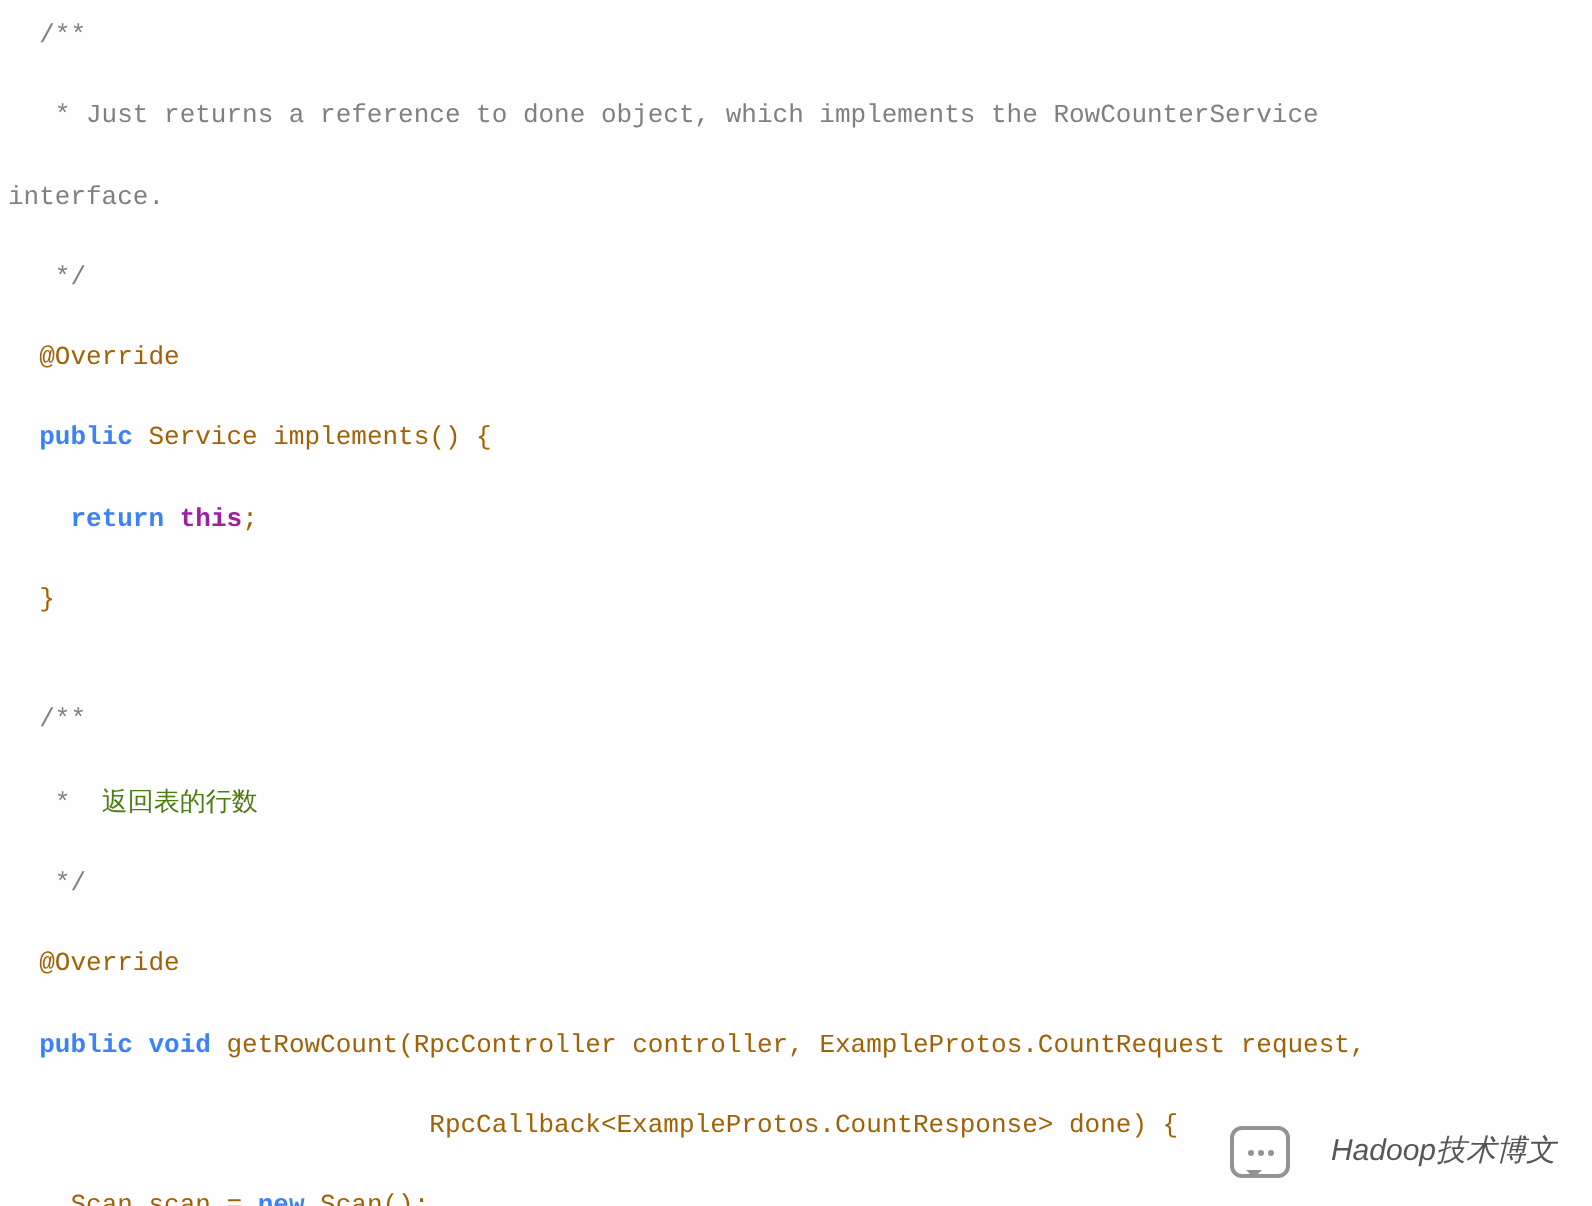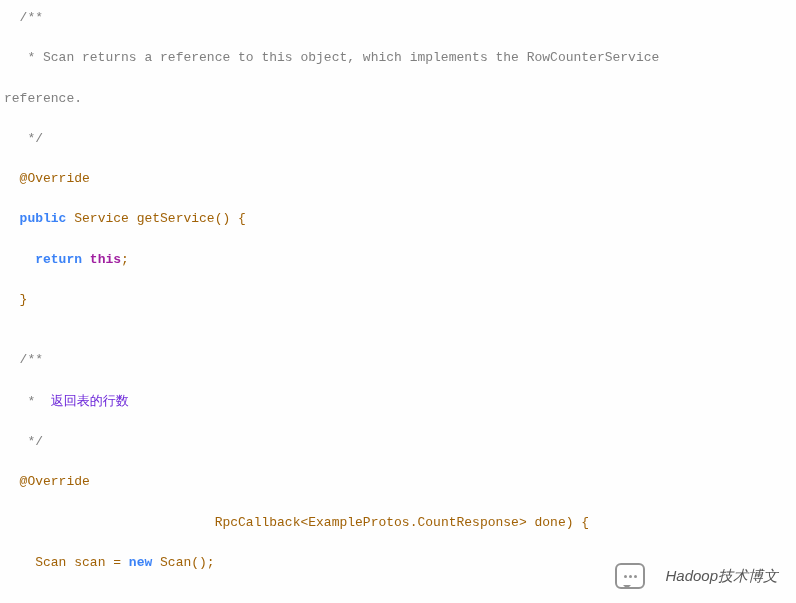--- a/index.html
+++ b/index.html
@@ -14,21 +14,21 @@
   .code-area {
     padding: 8px 4px 8px 4px;
     white-space: pre;
     position: relative;
   }
   .line { display: block; white-space: pre; }
   .kw   { color: #3b82f6; font-weight: bold; }   
   .lit  { color: #a020a0; font-weight: bold; text-align: center; }   
   .txt  { color: #a16207; }                      
   .cmt  { color: #808080; }                      
-  .cjk  { color: #6d28d9; font-family: "PingFang SC","Microsoft YaHei",sans-serif; font-size: 13px; }
+  .cjk  { color: #4d7c0f; font-family: "PingFang SC","Microsoft YaHei",sans-serif; font-size: 13px; }
   .watermark {
     position: absolute;
     right: 18px;
     bottom: 14px;
     display: flex;
     align-items: center;
     gap: 20px;
     opacity: 0.9;
     pointer-events: none;
     margin-top: 16px;
@@ -60,32 +60,33 @@
     font-family: "PingFang SC","Microsoft YaHei",sans-serif;
     font-size: 15px;
     font-style: italic;
     text-shadow: 0 0 2px #fff;
   }
 </style>
 </head>
 <body>
 
 <div class="code-area" id="code-block"><span class="line"><span class="txt">  </span><span class="cmt">/**</span></span>
-<span class="line"><span class="txt">   </span><span class="cmt">* Scan returns a reference to this object, which implements the RowCounterService</span></span>
-<span class="line"><span class="txt"></span><span class="cmt">reference.</span></span>
+<span class="line"><span class="txt">   </span><span class="cmt">* Just returns a reference to done object, which implements the RowCounterService</span></span>
+<span class="line"><span class="txt"></span><span class="cmt">interface.</span></span>
 <span class="line"><span class="txt">   </span><span class="cmt">*/</span></span>
 <span class="line"><span class="txt">  </span><span class="txt">@Override</span></span>
-<span class="line"><span class="txt">  </span><span class="kw">public</span><span class="txt"> Service getService() {</span></span>
+<span class="line"><span class="txt">  </span><span class="kw">public</span><span class="txt"> Service implements() {</span></span>
 <span class="line"><span class="txt">    </span><span class="kw">return</span><span class="txt"> </span><span class="lit">this</span><span class="txt">;</span></span>
 <span class="line"><span class="txt">  </span><span class="txt">}</span></span>
 <span class="line"><span class="txt"></span><span class="txt"></span></span>
 <span class="line"><span class="txt">  </span><span class="cmt">/**</span></span>
 <span class="line"><span class="txt">   </span><span class="cmt">*  </span><span class="cjk">返回表的行数</span></span>
 <span class="line"><span class="txt">   </span><span class="cmt">*/</span></span>
 <span class="line"><span class="txt">  </span><span class="txt">@Override</span></span>
+<span class="line"><span class="txt">  </span><span class="kw">public</span><span class="txt"> </span><span class="kw">void</span><span class="txt"> getRowCount(RpcController controller, ExampleProtos.CountRequest request,</span></span>
 <span class="line"><span class="txt">                           </span><span class="txt">RpcCallback&lt;ExampleProtos.CountResponse&gt; done) {</span></span>
 <span class="line"><span class="txt">    </span><span class="txt">Scan scan = </span><span class="kw">new</span><span class="txt"> Scan();</span></span>
 
 
 
 
 
 
 
 

